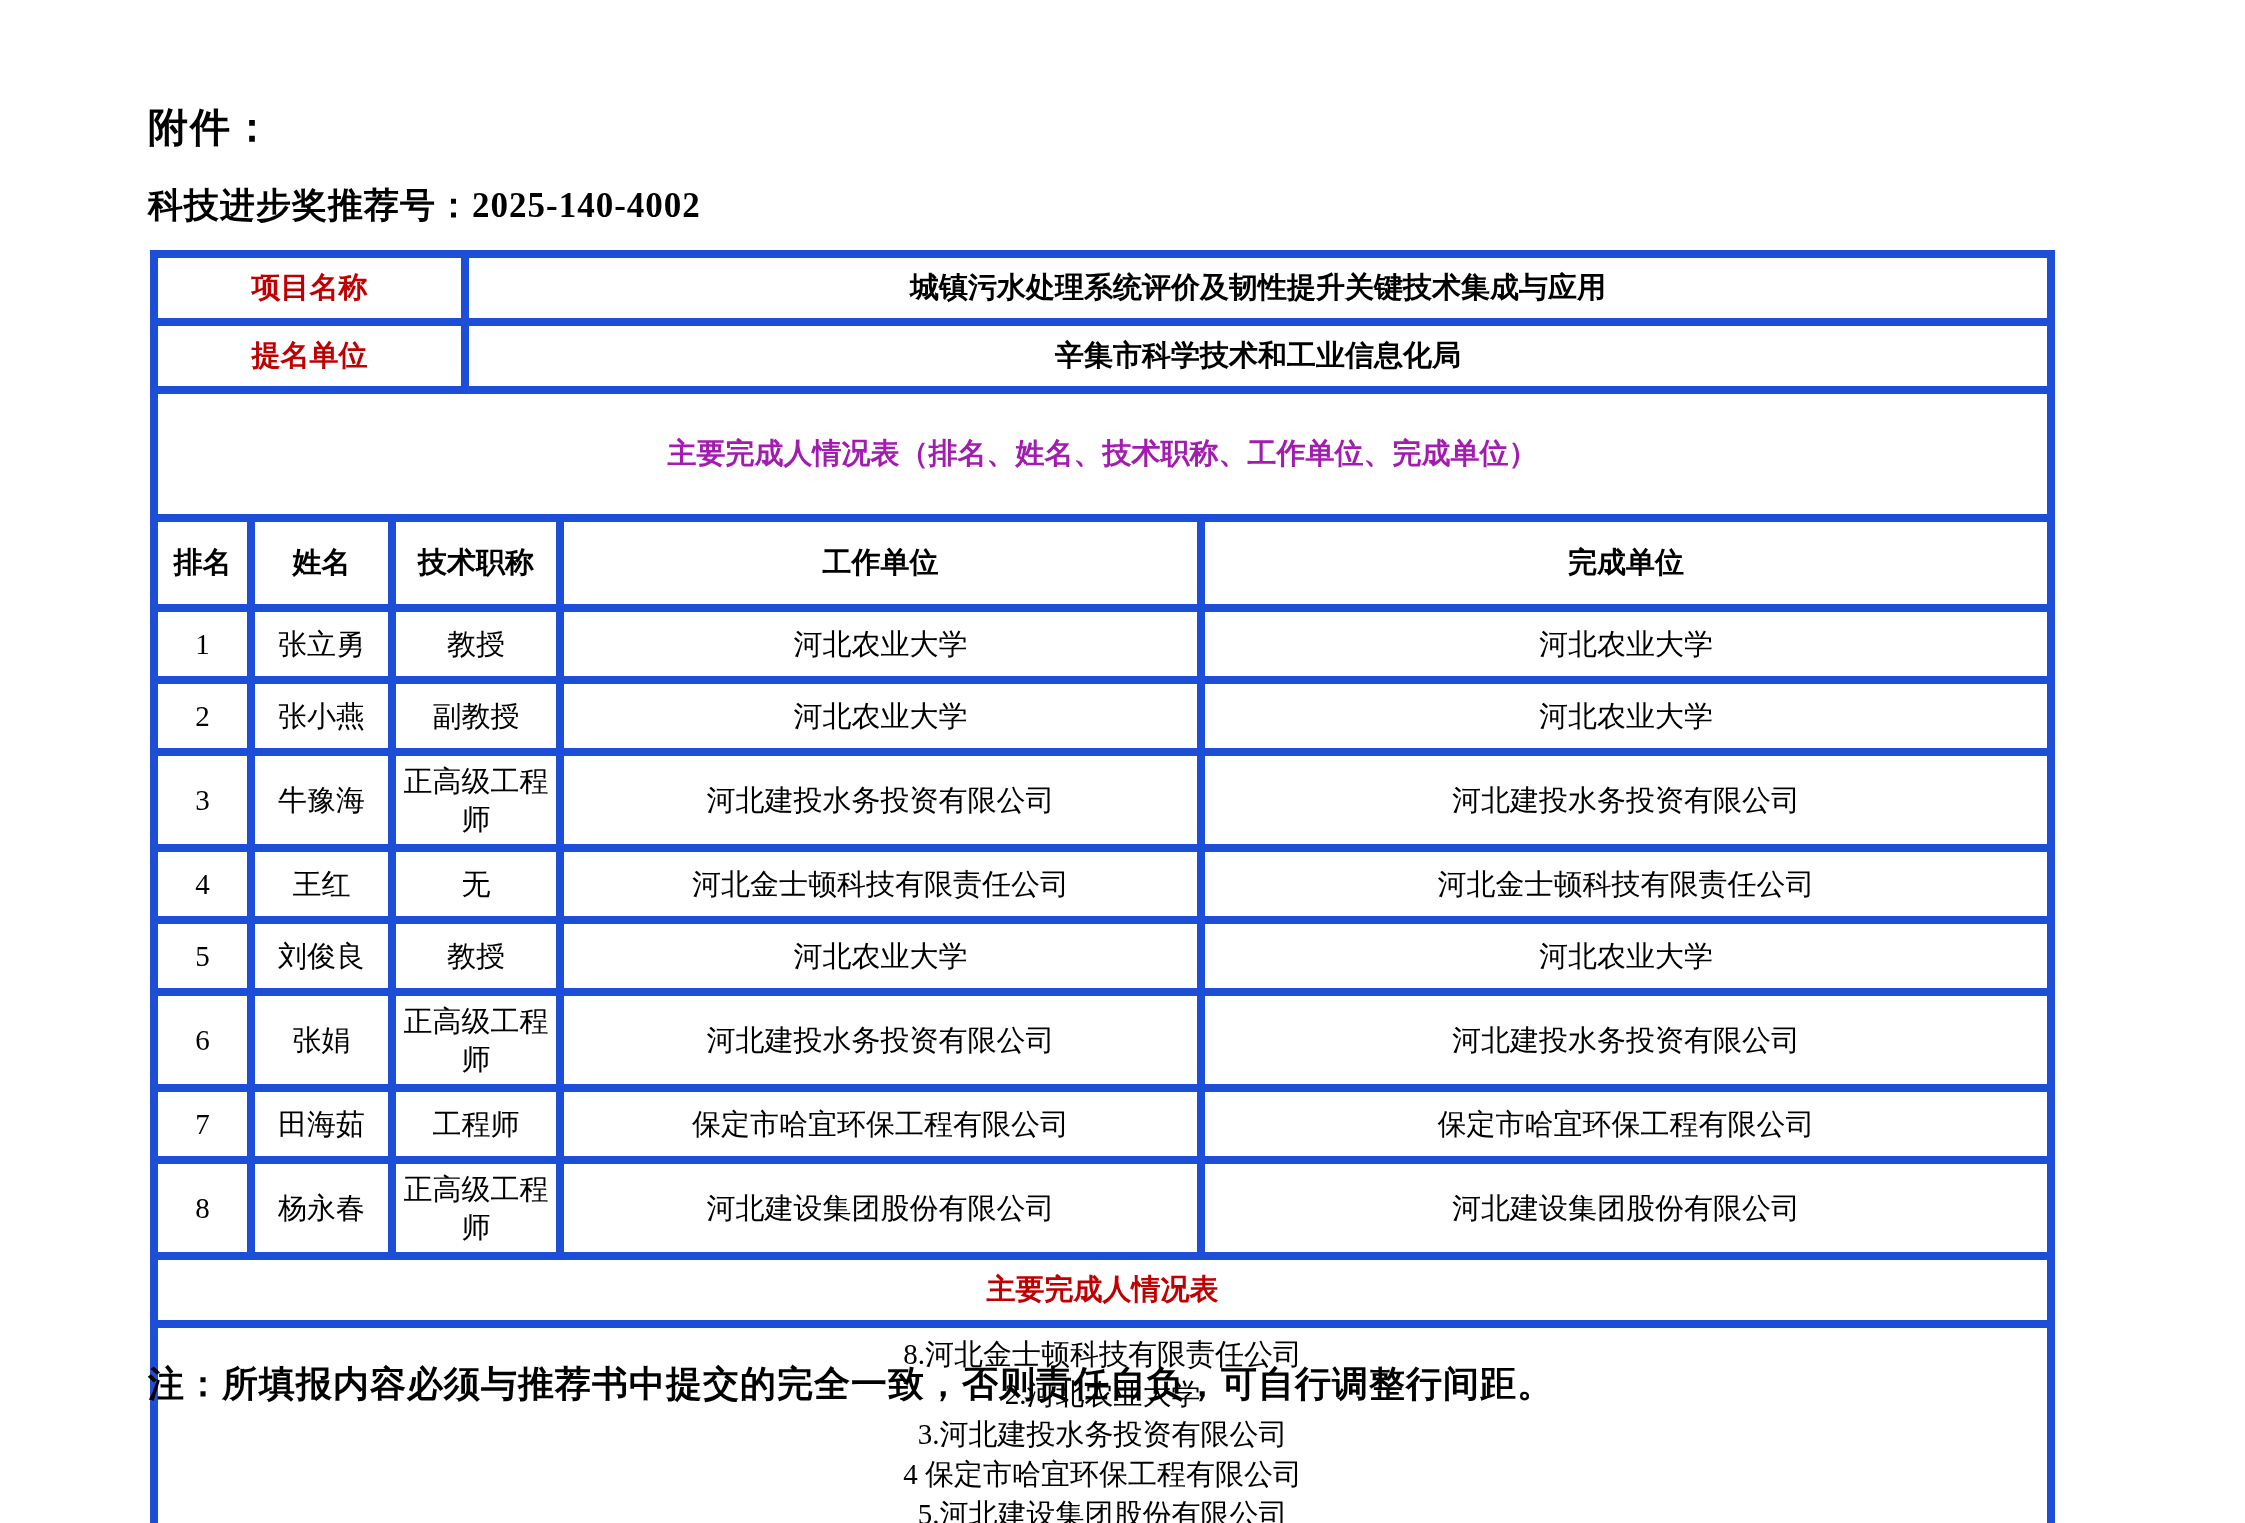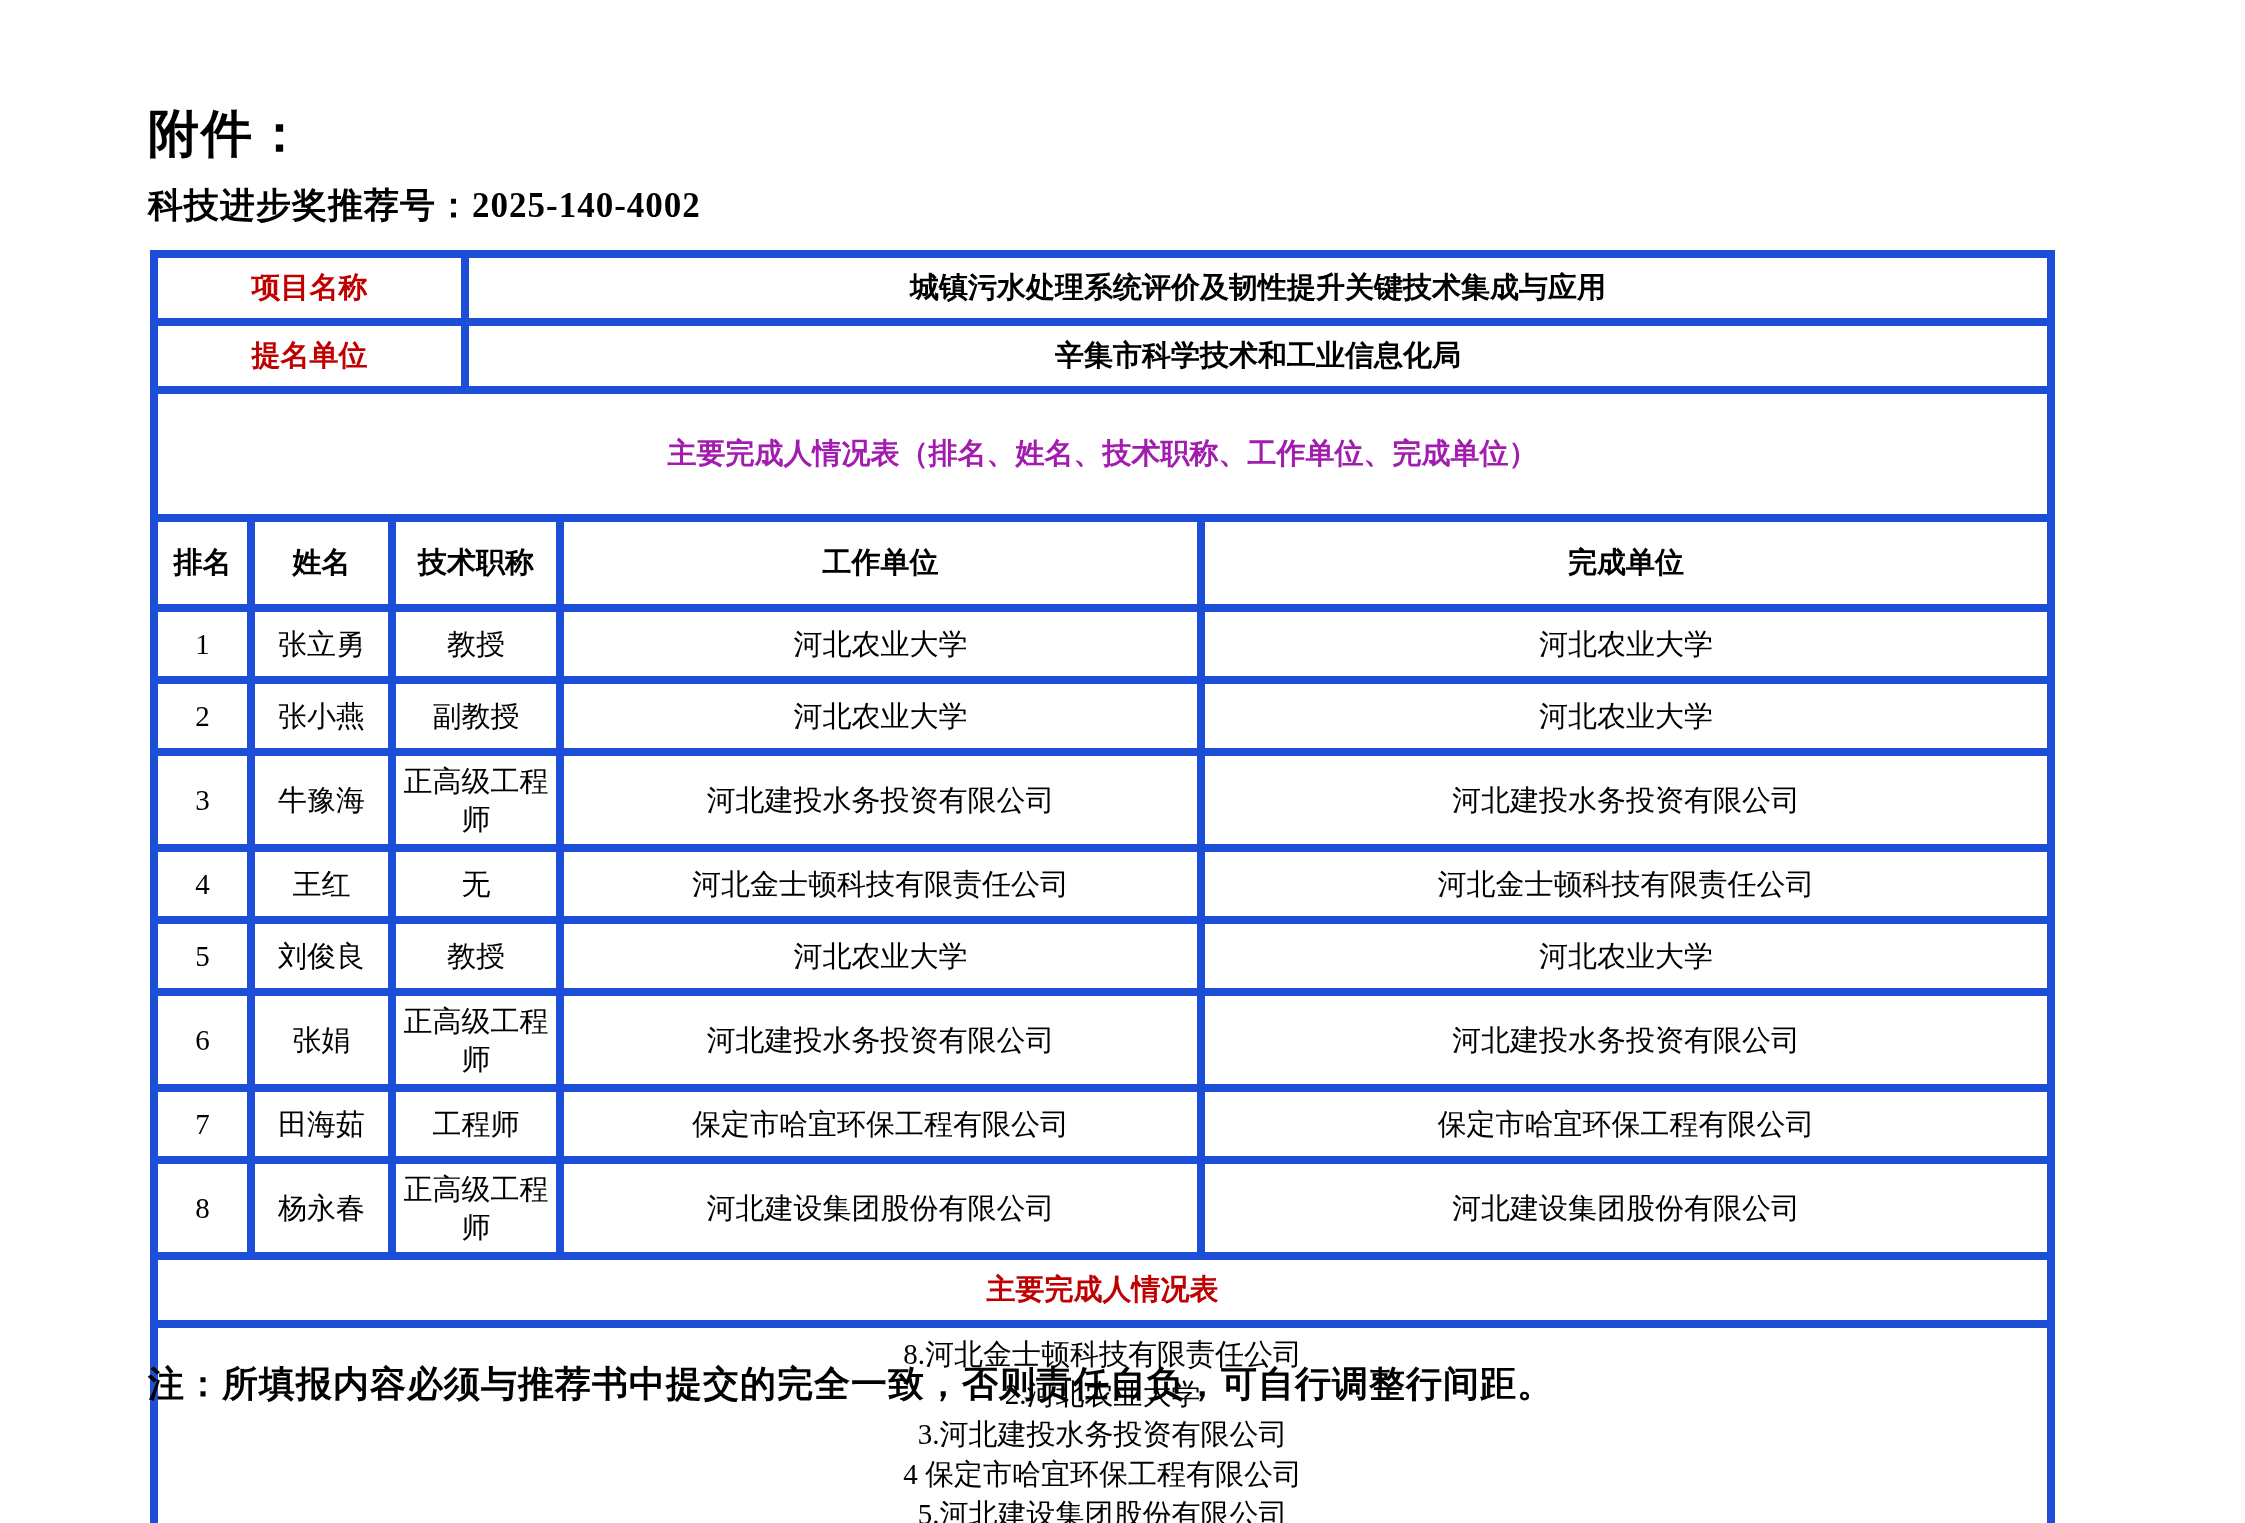--- a/index.html
+++ b/index.html
@@ -6,21 +6,21 @@
   body{
     width:2245px;height:1523px;
     background:#ffffff;
     position:relative;
     font-family:"Liberation Serif","DejaVu Serif",serif;
     color:#000;
   }
   .attachment{
     position:absolute;left:148px;top:100px;
     font-family:"Liberation Sans","DejaVu Sans",sans-serif;
-    font-weight:bold;font-size:51px;letter-spacing:2px;
+    font-weight:bold;font-size:40px;letter-spacing:2px;
   }
   .rec-line{
     position:absolute;left:148px;top:182px;
     font-weight:bold;font-size:35px;letter-spacing:1px;
   }
   .rec-line .num{font-family:"Liberation Serif","DejaVu Serif",serif;}
   table.main{
     position:absolute;left:150px;top:250px;
     width:1897px;
     border-collapse:collapse;

